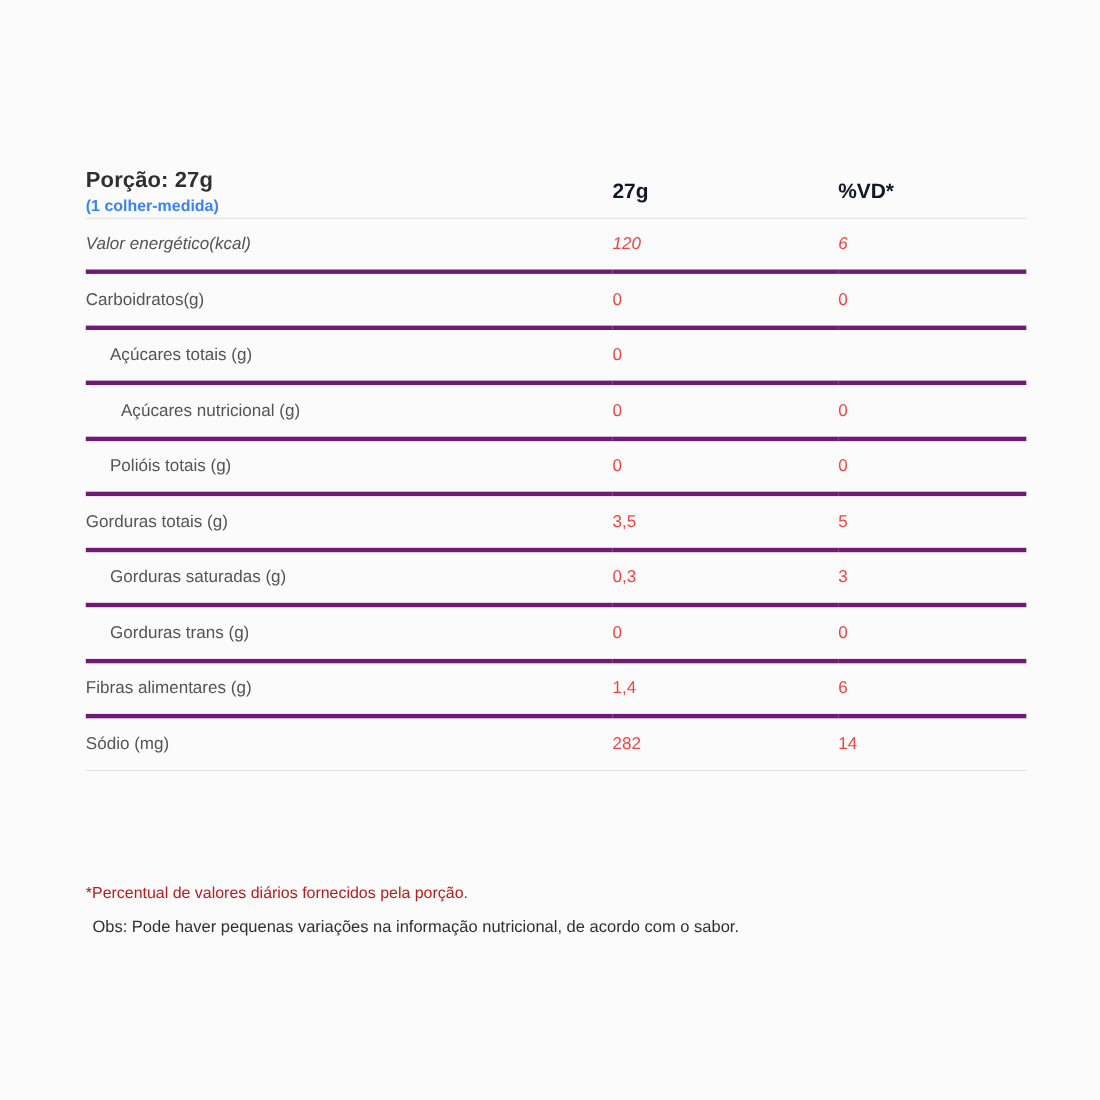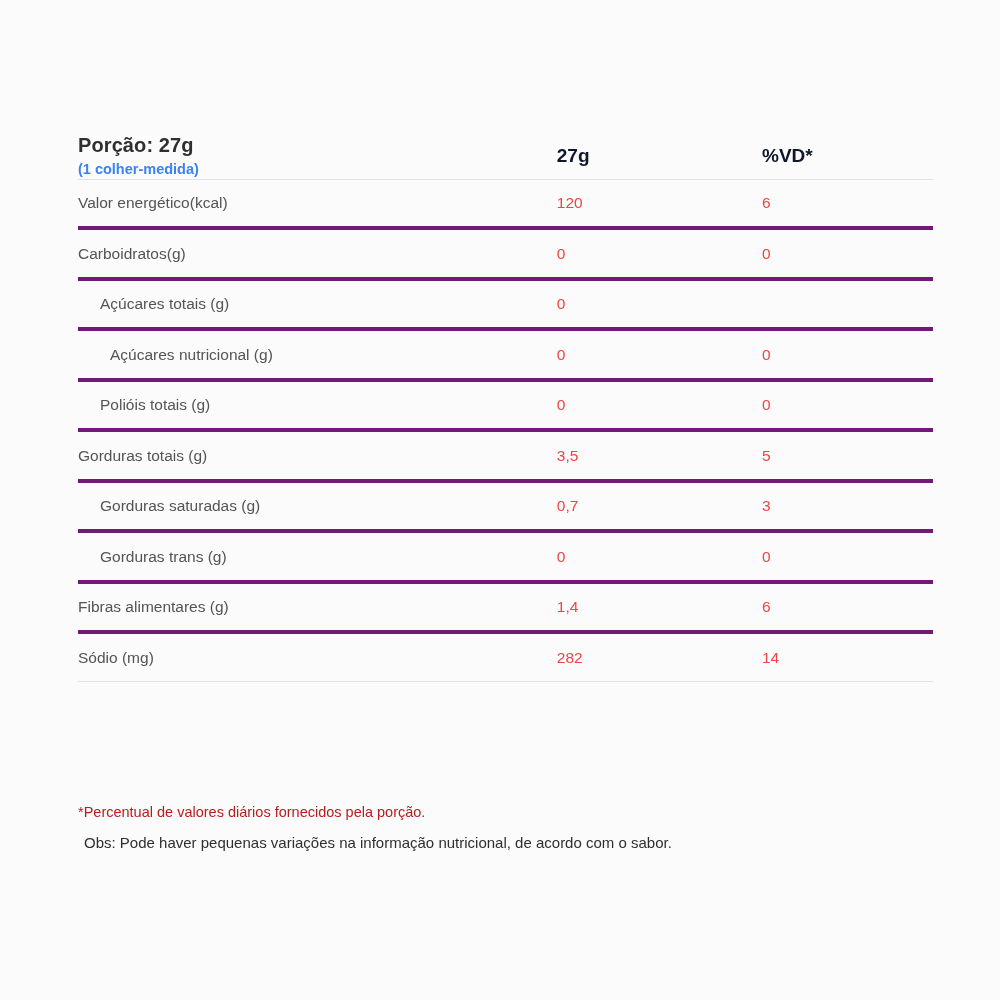--- a/index.html
+++ b/index.html
@@ -16,21 +16,21 @@
   }
   .page {
     position: relative;
     width: 1000px;
     height: 1000px;
     box-sizing: border-box;
   }
   .table-wrap {
     position: absolute;
     left: 78px;
-    top: 133px;
+    top: 152px;
     width: 855px;
   }
   table.nutri {
     width: 100%;
     border-collapse: collapse;
     table-layout: fixed;
   }
   table.nutri col.c-label { width: 56%; }
   table.nutri col.c-amount { width: 24%; }
   table.nutri col.c-dv { width: 20%; }
@@ -72,20 +72,21 @@
 
   
   tbody tr td {
     border-top: 4px solid #701a75;
     height: 46.5px;
     font-size: 15.5px;
     color: #545454;
   }
   tbody tr:first-child td {
     border-top: 1px solid #e2e2e2;
+    font-style: italic;
   }
   tbody tr:last-child td {
     border-bottom: 1px solid #e2e2e2;
   }
   td.cell-label {
     padding-left: 12px;
     white-space: nowrap;
   }
   td.cell-label.indent-1 { padding-left: 22px; }
   td.cell-label.indent-2 { padding-left: 32px; }
@@ -161,21 +162,21 @@
             <td class="cell-amount">0</td>
             <td class="cell-dv">0</td>
           </tr>
           <tr>
             <td class="cell-label">Gorduras totais (g)</td>
             <td class="cell-amount">3,5</td>
             <td class="cell-dv">5</td>
           </tr>
           <tr>
             <td class="cell-label indent-1">Gorduras saturadas (g)</td>
-            <td class="cell-amount">0,7</td>
+            <td class="cell-amount">0,3</td>
             <td class="cell-dv">3</td>
           </tr>
           <tr>
             <td class="cell-label indent-1">Gorduras trans (g)</td>
             <td class="cell-amount">0</td>
             <td class="cell-dv">0</td>
           </tr>
           <tr>
             <td class="cell-label">Fibras alimentares (g)</td>
             <td class="cell-amount">1,4</td>

